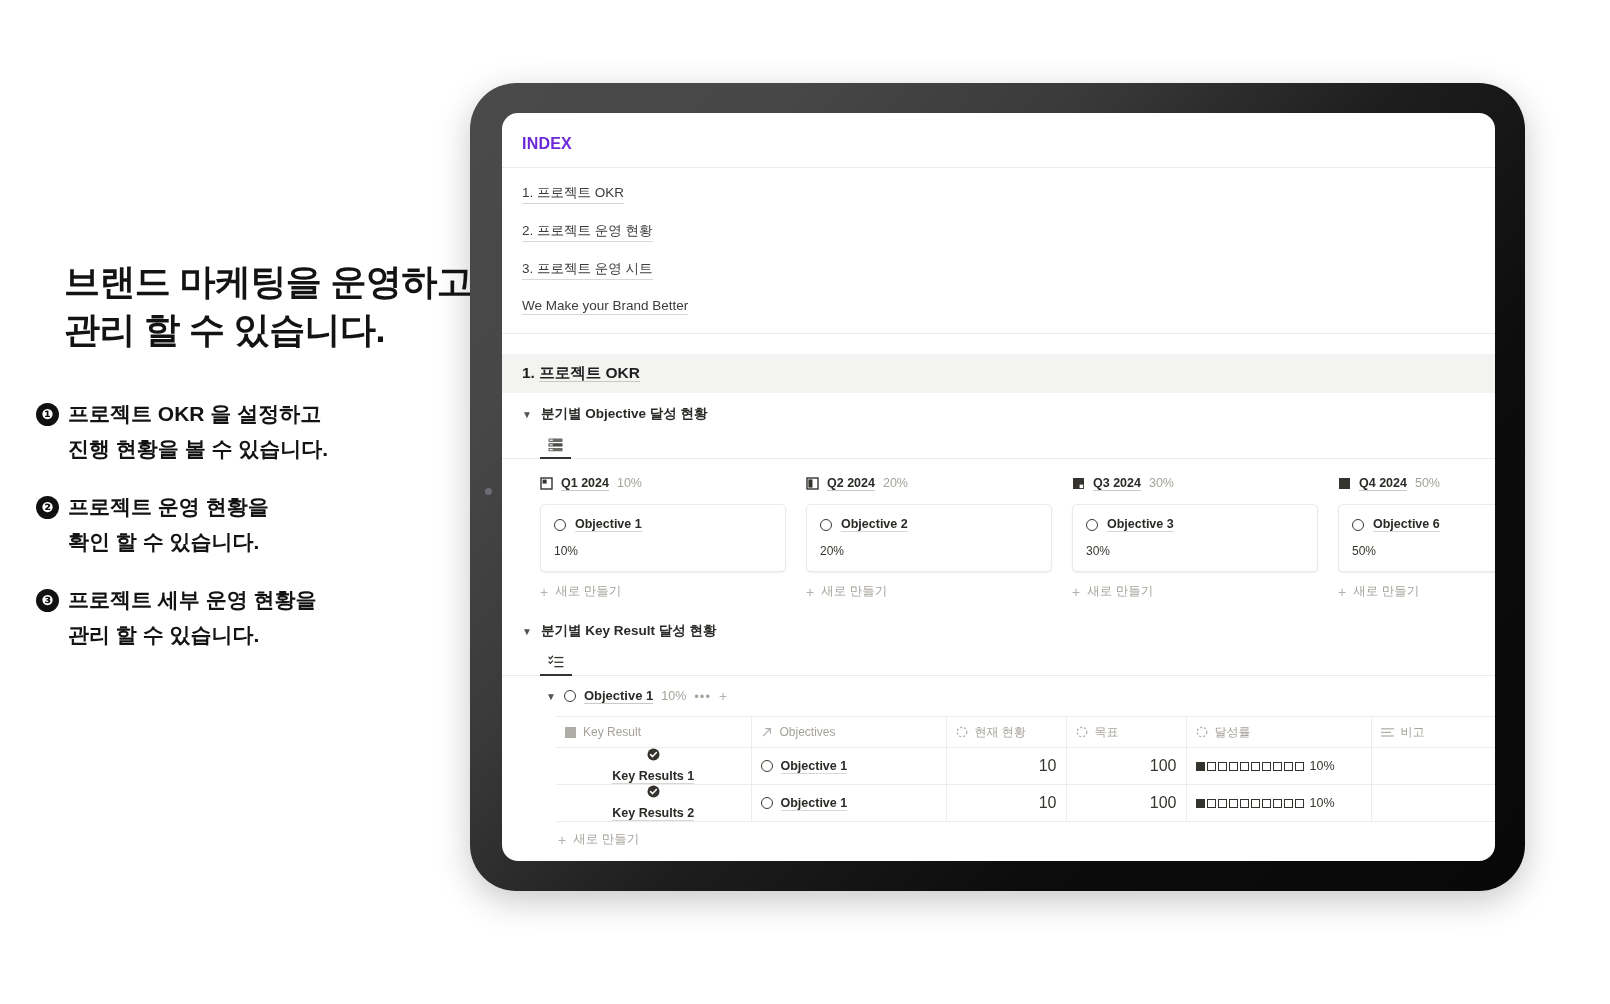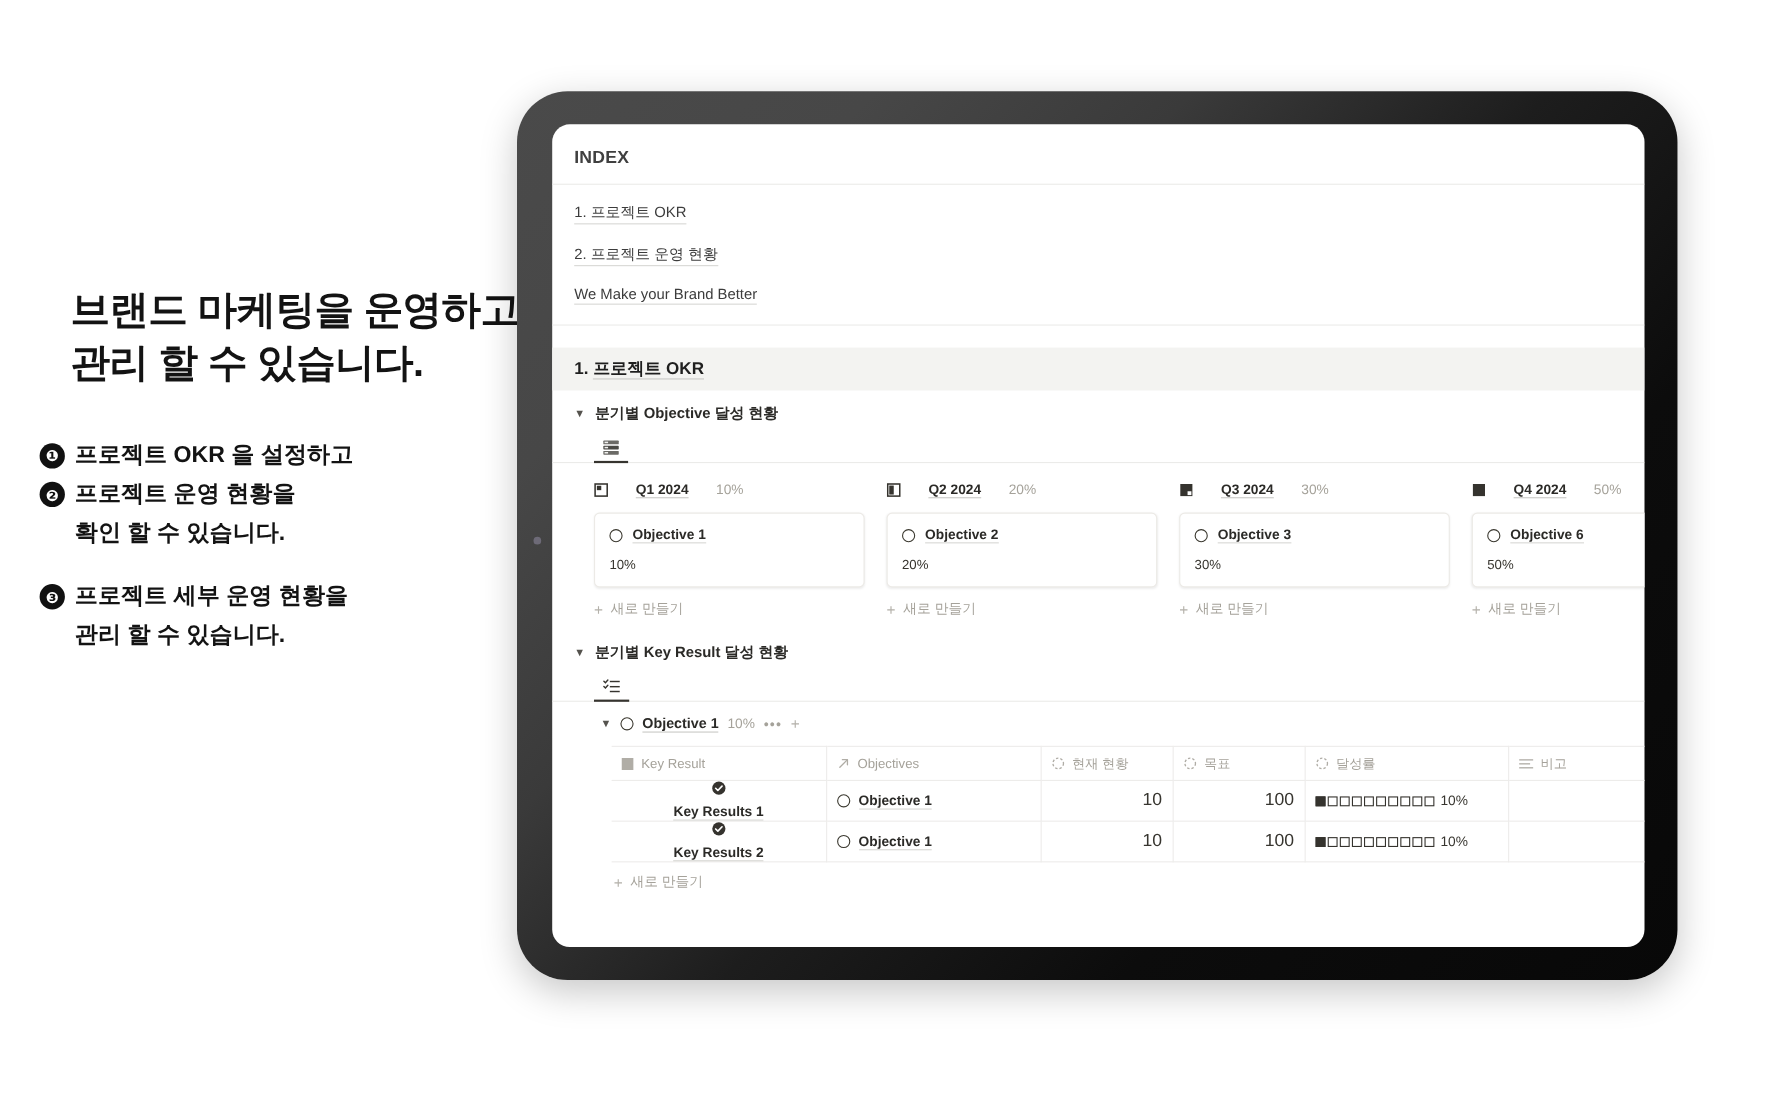--- a/index.html
+++ b/index.html
@@ -51,21 +51,21 @@
     background: #ffffff;
     border-radius: 16px;
     overflow: hidden;
     position: relative;
   }
 
   
   .doc { padding: 22px 0 0 0; font-size: 13px; color: #37352f; }
   .doc-pad { padding-left: 20px; padding-right: 10px; }
 
-  .index-title { font-size: 16px; font-weight: 700; color: #404040; letter-spacing: .2px; }
+  .index-title { font-size: 16px; font-weight: 700; color: #6d28d9; letter-spacing: .2px; }
   .rule { height:1px; background:#ebebe9; margin: 14px 0 0 0; }
 
   .index-links { margin-top: 16px; }
   .index-link {
     display: inline-block; font-size: 13.5px; color: #3c3c3c;
     border-bottom: 1px solid #d7d7d4; padding-bottom: 1px;
     margin-bottom: 18px; cursor: pointer;
   }
   .index-link.last { margin-bottom: 0; }
   .index-link-row { display:block; }
@@ -85,21 +85,21 @@
   .viewtab {
     display:inline-flex; align-items:center; justify-content:center;
     height: 26px; padding: 0 8px; border-bottom: 2px solid #36342f;
   }
   .viewtab svg { display:block; }
   .viewbar-line { height:1px; background:#ebebe9; margin-top: -1px; }
 
   
   .board { display: flex; gap: 20px; padding: 14px 0 0 38px; }
   .board-col { width: 246px; flex: 0 0 auto; }
-  .board-col-head { display:flex; align-items:center; gap: 25px; height: 20px; }
+  .board-col-head { display:flex; align-items:center; gap: 8px; height: 20px; }
   .board-col-name { font-size: 12.5px; font-weight: 700; color: #2b2a27; border-bottom:1px solid #c9c9c6; }
   .board-col-count { font-size: 12.5px; color: #a5a29a; font-weight: 400; }
   .card {
     margin-top: 11px; background:#fff; border:1px solid #eceae6; border-radius: 5px;
     box-shadow: 0 1px 2px rgba(15,15,15,0.07);
     padding: 12px 13px 13px 13px;
   }
   .card-title { display:flex; align-items:center; gap: 9px; font-size: 12.5px; font-weight: 700; color: #2b2a27; }
   .card-title .t { border-bottom: 1px solid #d7d7d4; }
   .card-sub { margin-top: 12px; font-size: 12px; color: #37352f; }
@@ -147,20 +147,21 @@
       <span class="ln">관리 할 수 있습니다.</span>
     </div>
 
     <div class="bullets">
 
       <div>
         <div class="bullet-row">
           <span class="bullet-num">❶</span>
           <span class="bullet-text">프로젝트 OKR 을 설정하고</span>
         </div>
+        <div class="bullet-cont">진행 현황을 볼 수 있습니다.</div>
       </div>
 
       <div>
         <div class="bullet-row">
           <span class="bullet-num">❷</span>
           <span class="bullet-text">프로젝트 운영 현황을</span>
         </div>
         <div class="bullet-cont">확인 할 수 있습니다.</div>
       </div>
 
@@ -181,20 +182,21 @@
       <div class="doc">
 
         <div class="doc-pad">
           <div class="index-title">INDEX</div>
         </div>
         <div class="rule"></div>
 
         <div class="doc-pad index-links">
           <div class="index-link-row"><span class="index-link">1. 프로젝트 OKR</span></div>
           <div class="index-link-row"><span class="index-link">2. 프로젝트 운영 현황</span></div>
+          <div class="index-link-row"><span class="index-link">3. 프로젝트 운영 시트</span></div>
           <div class="index-link-row"><span class="index-link last">We Make your Brand Better</span></div>
         </div>
 
         <div class="rule" style="margin-top:18px"></div>
 
         <div class="sect-header">
           <span>1. </span><span class="u">프로젝트 OKR</span>
         </div>
 
         <div class="toggle-row">

